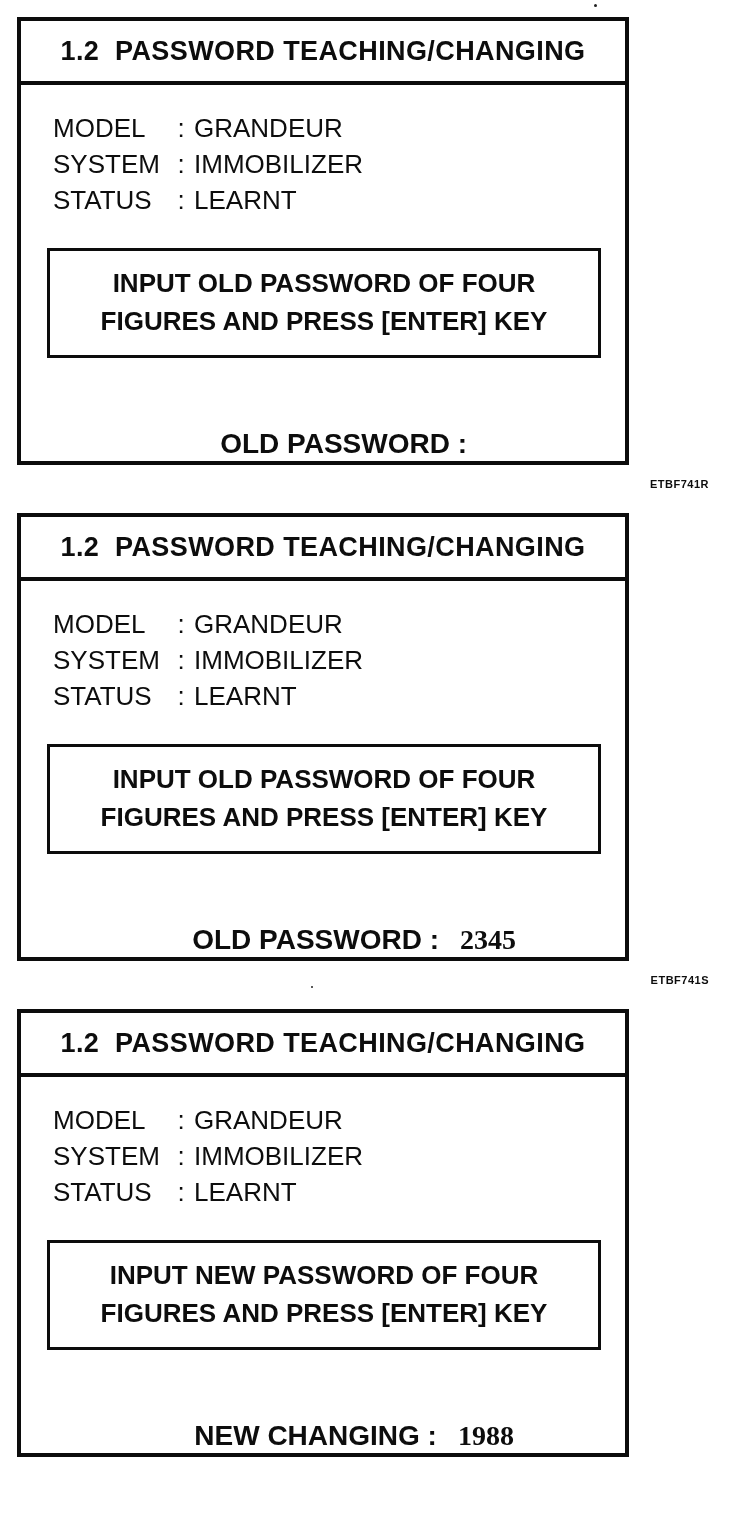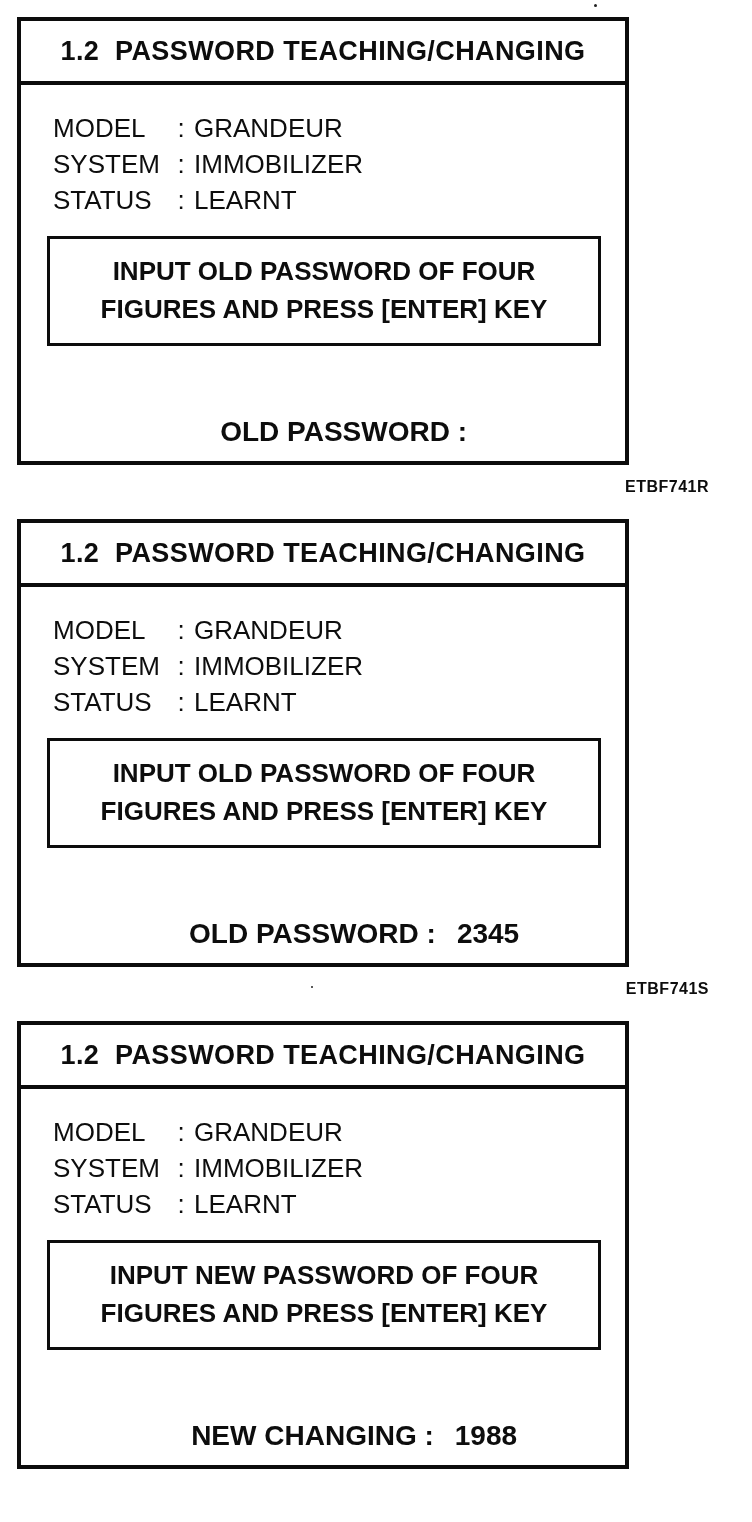--- a/index.html
+++ b/index.html
@@ -53,43 +53,43 @@
     font-size: 26px;
     font-weight: normal;
     line-height: 36px;
     white-space: pre;
   }
   .field-label { width: 115px; }
   .field-colon { width: 26px; text-align: center; }
   .field-value { }
   .msgbox {
     box-sizing: border-box;
-    margin: 18px 24px 0 26px;
+    margin: 30px 24px 0 26px;
     border: 3px solid #0c0c0c;
     padding: 13px 0 15px 0;
     text-align: center;
   }
   .msg-line {
     font-size: 26px;
     font-weight: bold;
     line-height: 38px;
     white-space: pre;
   }
   .pwline {
     margin-top: 38px;
     text-align: center;
     font-size: 28px;
     font-weight: bold;
     white-space: pre;
   }
-  .pw-value { margin-left: 21px; }
+  .pw-value { margin-left: 21px; font-family: Liberation Serif, serif; }
   .figcode {
     margin-top: 13px;
     text-align: right;
-    font-size: 16px;
+    font-size: 11px;
     font-weight: bold;
     letter-spacing: 0.5px;
   }
   
   .speck {
     position: absolute;
     background: #222;
     width: 3px;
     height: 3px;
     border-radius: 50%;

